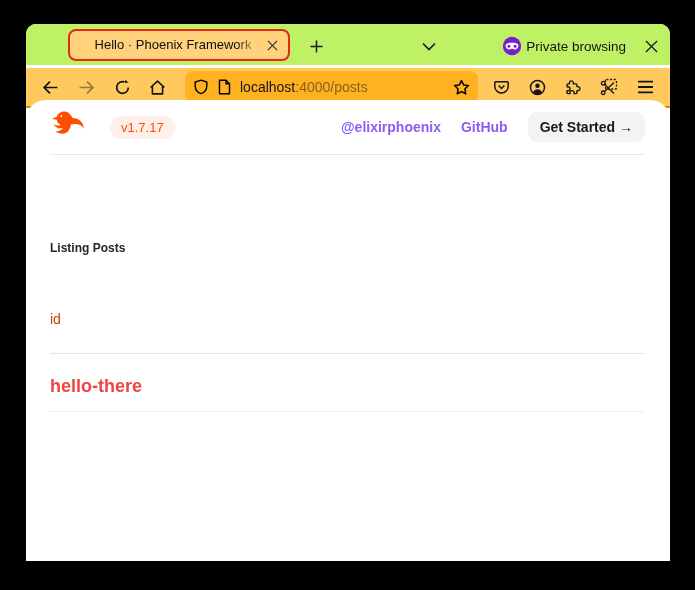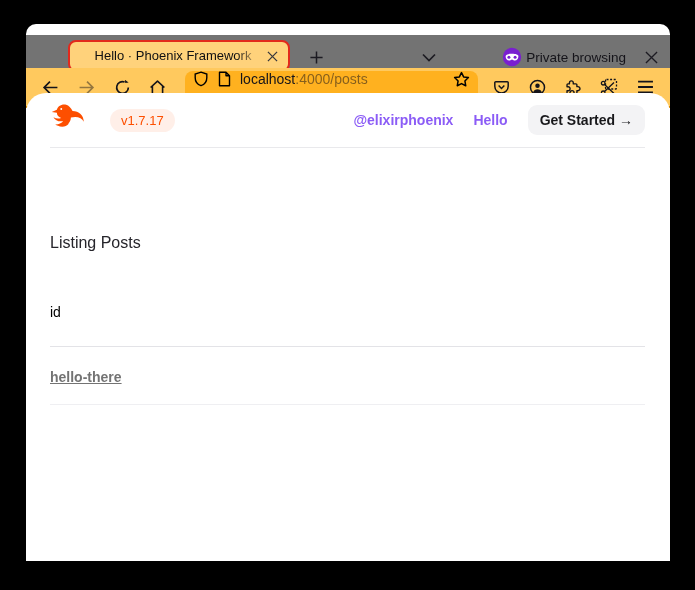--- a/index.html
+++ b/index.html
@@ -5,21 +5,21 @@
   html,body{margin:0;padding:0;}
   body{
     width:695px;height:590px;background:#000;position:relative;overflow:hidden;
     font-family:"Liberation Sans","DejaVu Sans",sans-serif;
   }
   .window{
     position:absolute;left:26px;top:24px;width:644px;height:537px;
     border-radius:10px 10px 0 0;overflow:hidden;background:#fff;
   }
   
-  .titlebar{position:absolute;left:0;top:11px;width:100%;height:41px;background:#737373;}
+  .titlebar{position:absolute;left:0;top:0;width:100%;height:41px;background:#bef264;}
   .tab{
     position:absolute;left:42px;top:5px;width:222px;height:32px;box-sizing:border-box;
     background:#ffd27b;border:2px solid #e2291c;border-radius:8px;
     display:flex;align-items:center;padding:0 6px 0 14px;cursor:default;
   }
   .tab-title{
     flex:1;position:relative;overflow:hidden;white-space:nowrap;text-align:center;
     font-size:13px;color:#0f0f12;line-height:28px;
   }
   .tab-title::after{
@@ -40,45 +40,45 @@
   .win-close{position:absolute;right:6px;top:9px;width:26px;height:26px;color:#1c1b22;}
   
   .toolbar{
     position:absolute;left:0;top:44px;width:100%;height:38px;background:#ffc95e;
     border-bottom:2px solid #d98a00;box-sizing:content-box;
   }
   .tb-btn{position:absolute;top:5px;width:28px;height:28px;color:#15141a;}
   .tb-btn.disabled{opacity:.45;}
   .addressbar{
     position:absolute;left:159px;top:3px;width:293px;height:32px;border-radius:8px;
-    background:#ffb11f;display:flex;padding:0 8px;box-sizing:border-box;gap:8px;
+    background:#ffb11f;display:flex;align-items:center;padding:0 8px;box-sizing:border-box;gap:8px;
   }
   .url-text{flex:1;font-size:14px;color:#15141a;white-space:nowrap;overflow:hidden;}
   .url-text .dim{color:rgba(21,20,26,.52);}
   
-  .content{position:absolute;left:0;top:69px;width:100%;height:453px;background:#fff;border-radius:20px;}
+  .content{position:absolute;left:0;top:76px;width:100%;height:453px;background:#fff;border-radius:20px;}
   .site-header{
     position:absolute;left:24px;right:25px;top:0;height:54px;border-bottom:1px solid #e9e9ec;
     display:flex;align-items:center;
   }
   .badge{
     margin-left:14px;background:rgba(253,79,0,.09);color:#fd4f00;font-size:13px;
     padding:3px 11px;border-radius:999px;line-height:17px;
   }
   .hdr-spacer{flex:1;}
   .nav-link{font-size:14px;font-weight:700;color:#8b5cf6;margin-left:20px;text-decoration:none;cursor:pointer;}
   .cta-btn{
     margin-left:20px;background:#f3f3f5;border:none;border-radius:9px;cursor:pointer;
     font-family:inherit;font-size:14px;font-weight:700;color:#18181b;padding:7px 12px;line-height:16px;
   }
-  .page-heading{position:absolute;left:24px;top:141px;font-size:16px;font-weight:400;color:#26252b;}
-  .col-header{position:absolute;left:24px;top:211px;font-size:14px;color:#000000;}
+  .page-heading{position:absolute;left:24px;top:141px;font-size:12px;font-weight:700;color:#26252b;}
+  .col-header{position:absolute;left:24px;top:211px;font-size:14px;color:#c2410c;}
   .divider{position:absolute;left:24px;right:25px;height:1px;background:#e3e3e7;}
   .divider.row{background:#efeff2;}
-  .cell{position:absolute;left:24px;font-size:14px;font-weight:700;color:#737373;text-decoration:underline;}
+  .cell{position:absolute;left:24px;font-size:18px;font-weight:700;color:#ef4444;}
   svg{display:block;}
 </style>
 </head>
 <body>
 
 <div class="window">
 
   <div class="titlebar">
     <div class="tab">
       <span class="tab-title">Hello · Phoenix Framework</span>
@@ -202,21 +202,21 @@
       <span>
         <svg width="46" height="34" viewBox="0 0 52 40">
           <path fill="#fd4f00" d="M18 2C12 1 8 4 7 8L1 10.5l6 1c0 3 2 5 5 6-3 1.2-6 1-9-.8 2 4 6.5 5.6 11.5 4.6-2 3-6 4.2-9.5 4 5 3 11.5 2.2 15.5-1.2 2-1.8 3-4.2 3-7 7-2 13 .2 15.2 5C38.5 14.5 33 9.5 25.5 9.5 23.5 5.5 21 2.8 18 2z"></path>
           <path fill="#fd4f00" d="M16 20c-1 4-4.5 6.5-8 6.5 4.5 2.5 10 1.5 13-2z"></path>
           <circle cx="12.2" cy="7" r="1.1" fill="#fff"></circle>
         </svg>
       </span>
       <span class="badge">v1.7.17</span>
       <span class="hdr-spacer"></span>
       <a class="nav-link">@elixirphoenix</a>
-      <a class="nav-link">Hello</a>
+      <a class="nav-link">GitHub</a>
       <button class="cta-btn">Get Started →</button>
     </div>
 
     <div class="page-heading">Listing Posts</div>
 
     <div class="col-header">id</div>
     <div class="divider" style="top:253px"></div>
 
     <div class="cell" style="top:276px">hello-there</div>
     <div class="divider row" style="top:311px"></div>

